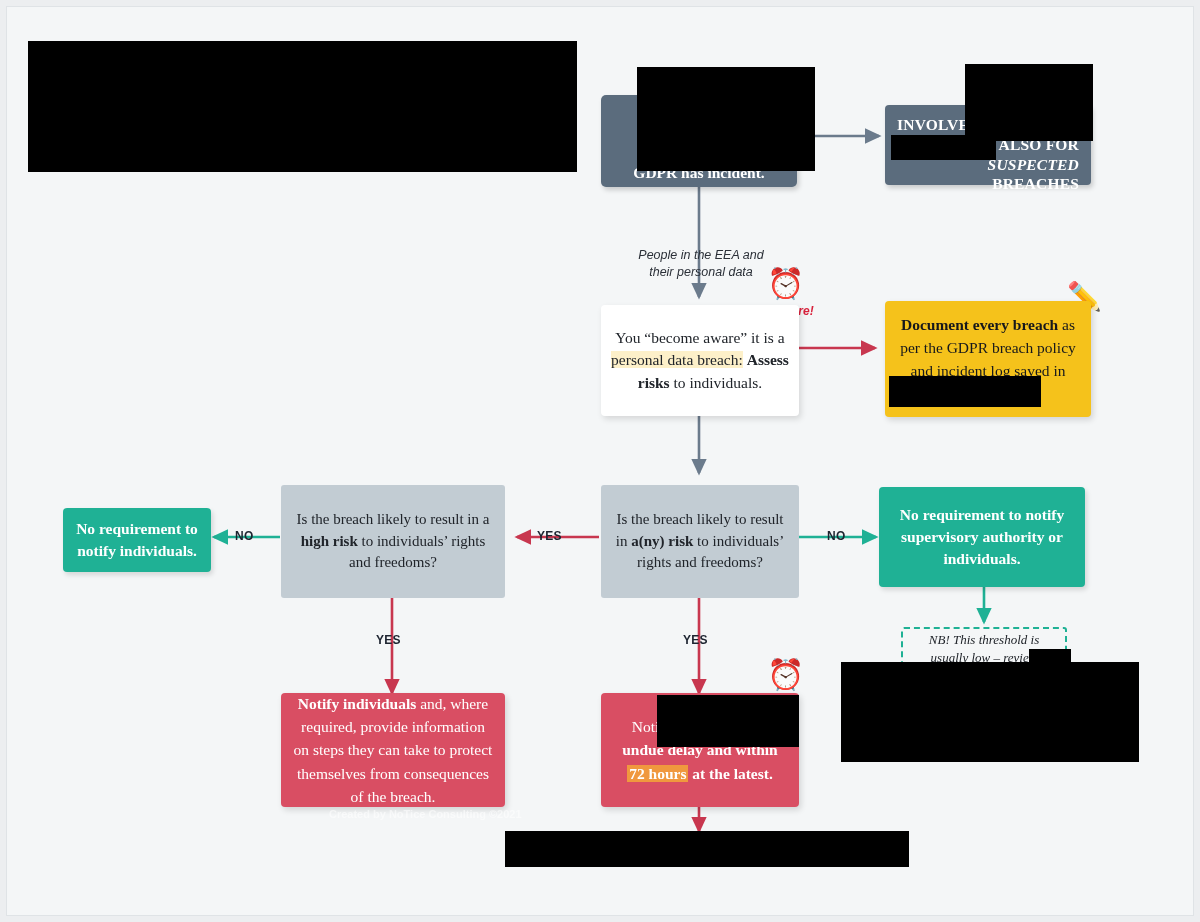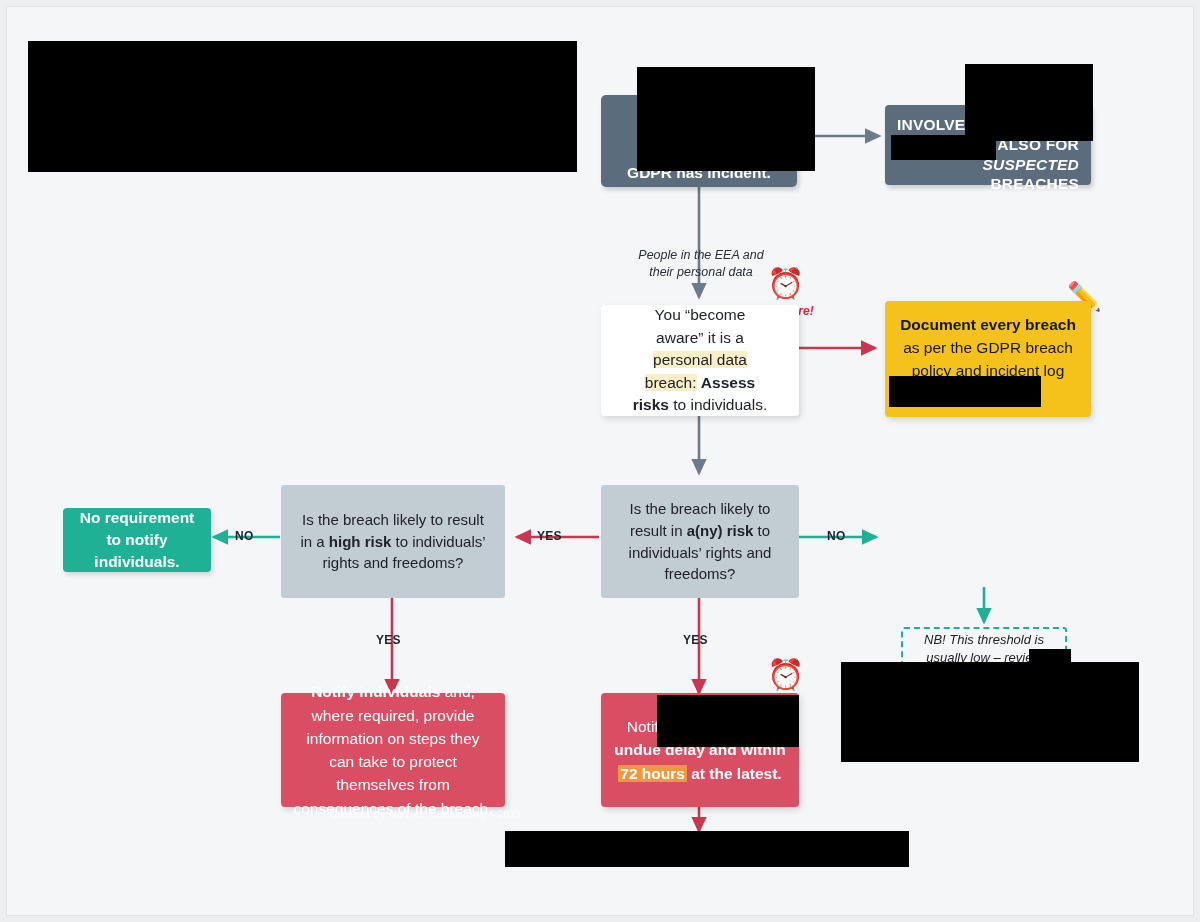--- a/index.html
+++ b/index.html
@@ -9,21 +9,21 @@
     font-family: "Liberation Sans", sans-serif;
     overflow: hidden;
   }
   #canvas {
     position: absolute;
     left: 6px; top: 6px;
     width: 1188px; height: 910px;
     background: #f4f6f7;
     border: 1px solid #dfe3e6;
   }
-  .node { position: absolute; }
+  .node { position: absolute; font-family: Liberation Serif, serif; }
 
   
   .redaction { position: absolute; background: #000; z-index: 40; }
 
   
   .slate {
     background: #5b6c7d;
     color: #ffffff;
     border-radius: 5px;
     box-shadow: 2px 3px 5px rgba(0,0,0,0.18);
@@ -49,21 +49,21 @@
   
   .whitebox {
     background: #ffffff;
     border-radius: 4px;
     box-shadow: 2px 3px 6px rgba(0,0,0,0.13);
     color: #20242a;
     font-size: 15.5px;
     line-height: 1.45;
     text-align: center;
     display: flex; align-items: center; justify-content: center;
-    padding: 10px 28px;
+    padding: 10px 10px;
   }
   .hl-yellow { background: #fdf0c9; }
 
   
   .yellowbox {
     background: #f5c21b;
     border-radius: 4px;
     box-shadow: 2px 3px 6px rgba(0,0,0,0.14);
     color: #16181c;
     font-size: 15.5px;
@@ -260,20 +260,23 @@
   <div class="node greybox" style="left:274px; top:478px; width:224px; height:113px;">
     <div>
       <span>Is the breach likely to result in a </span><b>high risk</b><span> to individuals’ rights and freedoms?</span>
     </div>
   </div>
 
   <div class="node tealbox" style="left:56px; top:501px; width:148px; height:64px;">
     <span>No requirement to notify individuals.</span>
   </div>
 
+  <div class="node tealbox" style="left:872px; top:480px; width:206px; height:100px;">
+    <span>No requirement to notify supervisory authority or individuals.</span>
+  </div>
 
   <div class="node dashnote" style="left:894px; top:620px; width:166px; height:44px;">
     <div>
       <div>NB! This threshold is</div>
       <div>usually low – review</div>
     </div>
   </div>
   <div class="redaction" style="left:1022px; top:642px; width:42px; height:22px;"></div>
   <div class="redaction" style="left:834px; top:655px; width:298px; height:100px;"></div>
 

